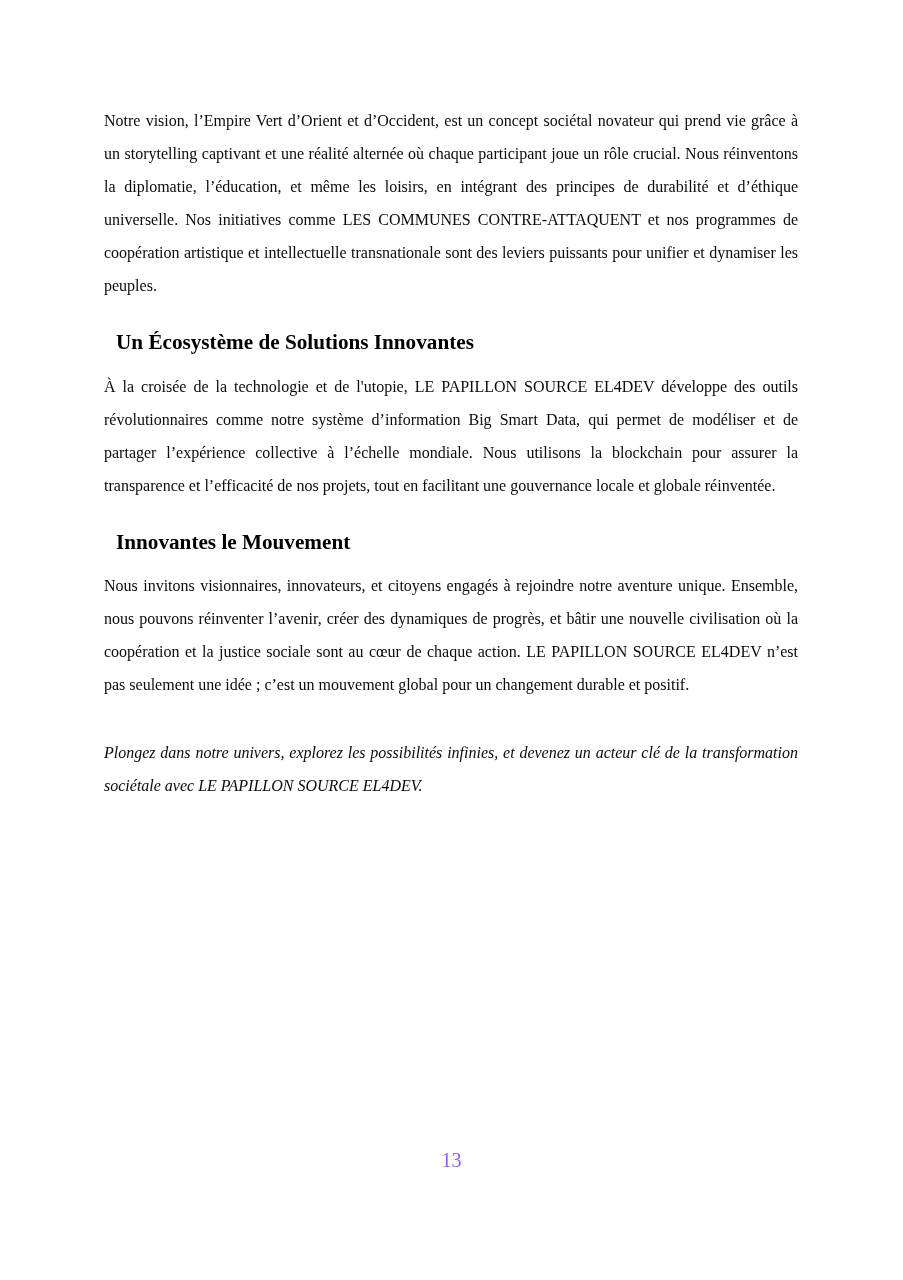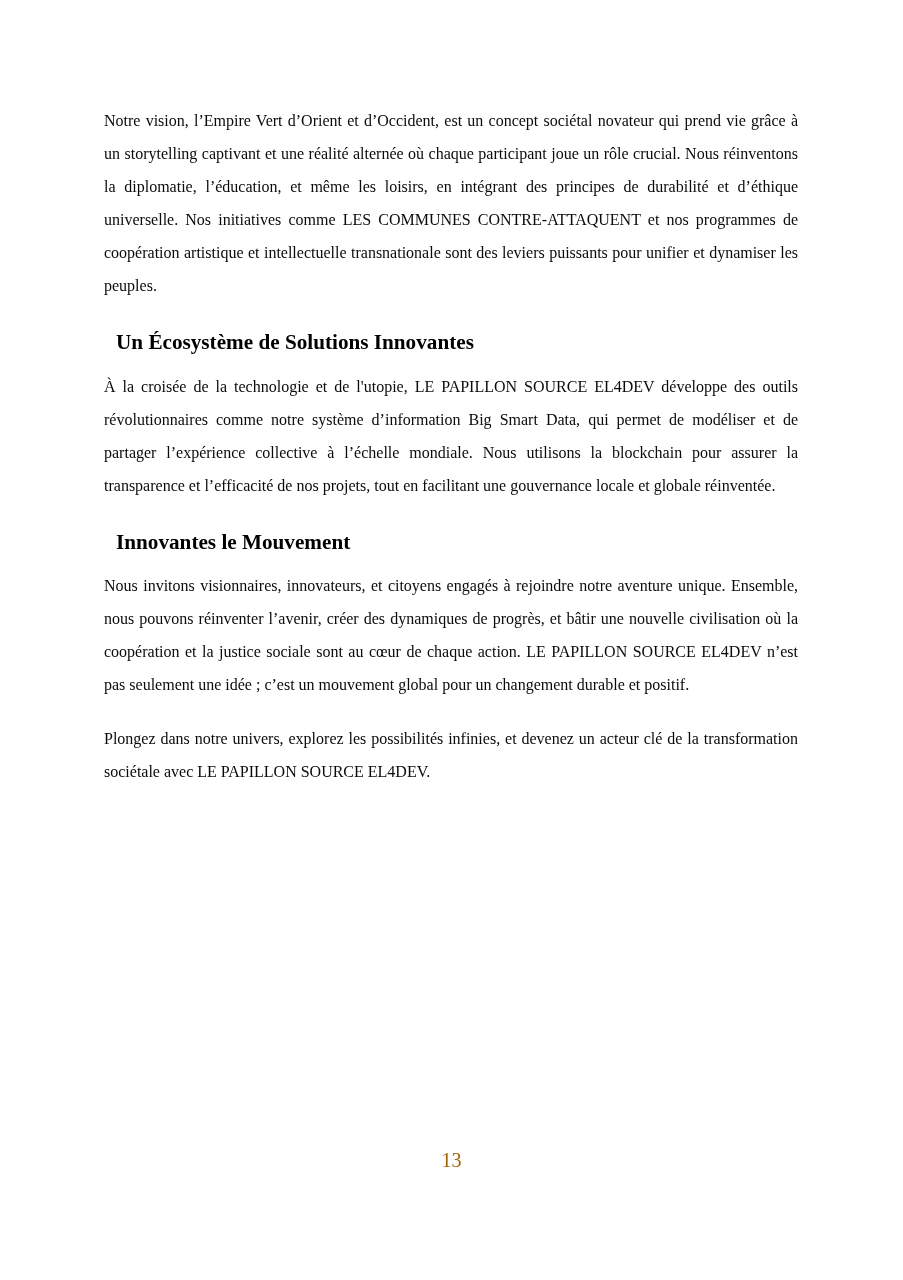--- a/index.html
+++ b/index.html
@@ -33,21 +33,22 @@
     color: #0a0a0a;
     text-align: justify;
     text-justify: inter-word;
     margin: 0;
     -webkit-font-smoothing: antialiased;
     hyphens: none;
   }
 
   
   .para + .para {
-    margin-top: 21px;
+    margin-top: 35px;
+    font-style: italic;
   }
 
   .heading {
     font-family: "Liberation Serif", "DejaVu Serif", serif;
     font-size: 21.2px;
     line-height: 29.6px;
     font-weight: bold;
     color: #000000;
     text-align: left;
     margin: 12px;
@@ -62,21 +63,21 @@
 
   .page-number {
     position: absolute;
     left: 0;
     right: 0;
     top: 1148px;
     text-align: center;
     font-family: "Liberation Serif", "DejaVu Serif", serif;
     font-size: 20px;
     line-height: 24px;
-    color: #a16207;
+    color: #8b5cf6;
   }
 </style>
 </head>
 <body>
 
 <div class="page">
 
   <div class="content">
 
     <p class="para">Notre vision, l’Empire Vert d’Orient et d’Occident, est un concept sociétal novateur qui prend vie grâce à un storytelling captivant et une réalité alternée où chaque participant joue un rôle crucial. Nous réinventons la diplomatie, l’éducation, et même les loisirs, en intégrant des principes de durabilité et d’éthique universelle. Nos initiatives comme LES COMMUNES CONTRE-ATTAQUENT et nos programmes de coopération artistique et intellectuelle transnationale sont des leviers puissants pour unifier et dynamiser les peuples.</p>

